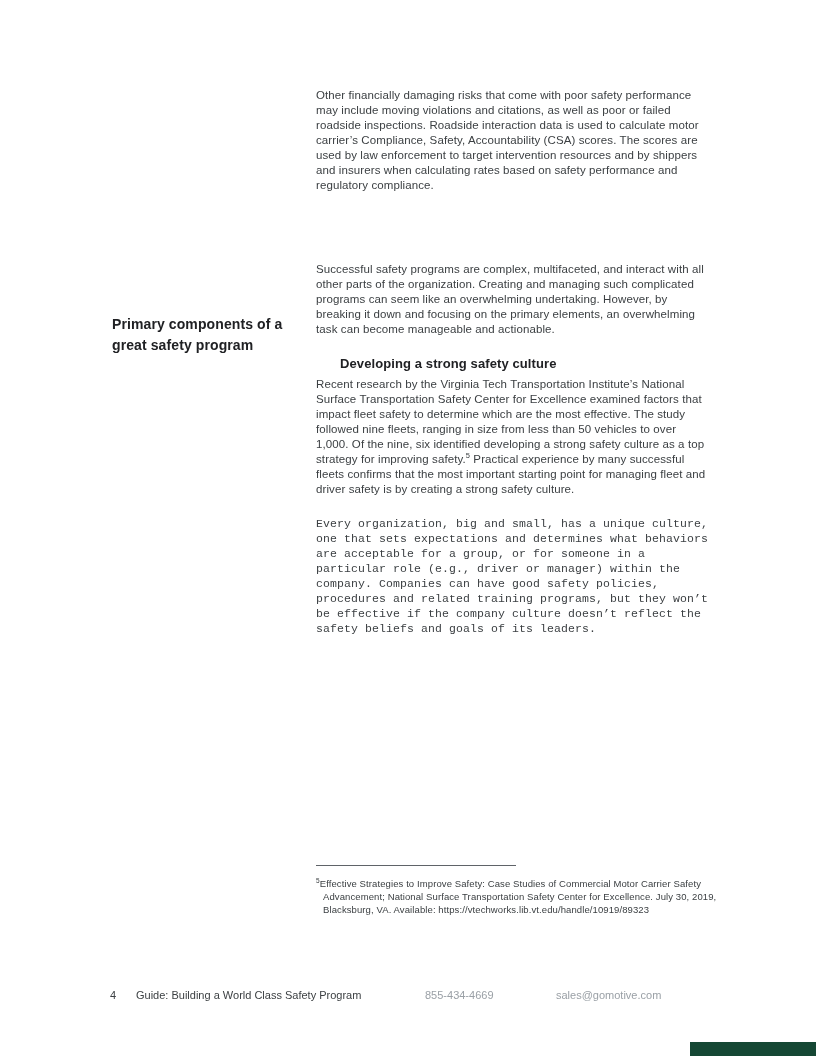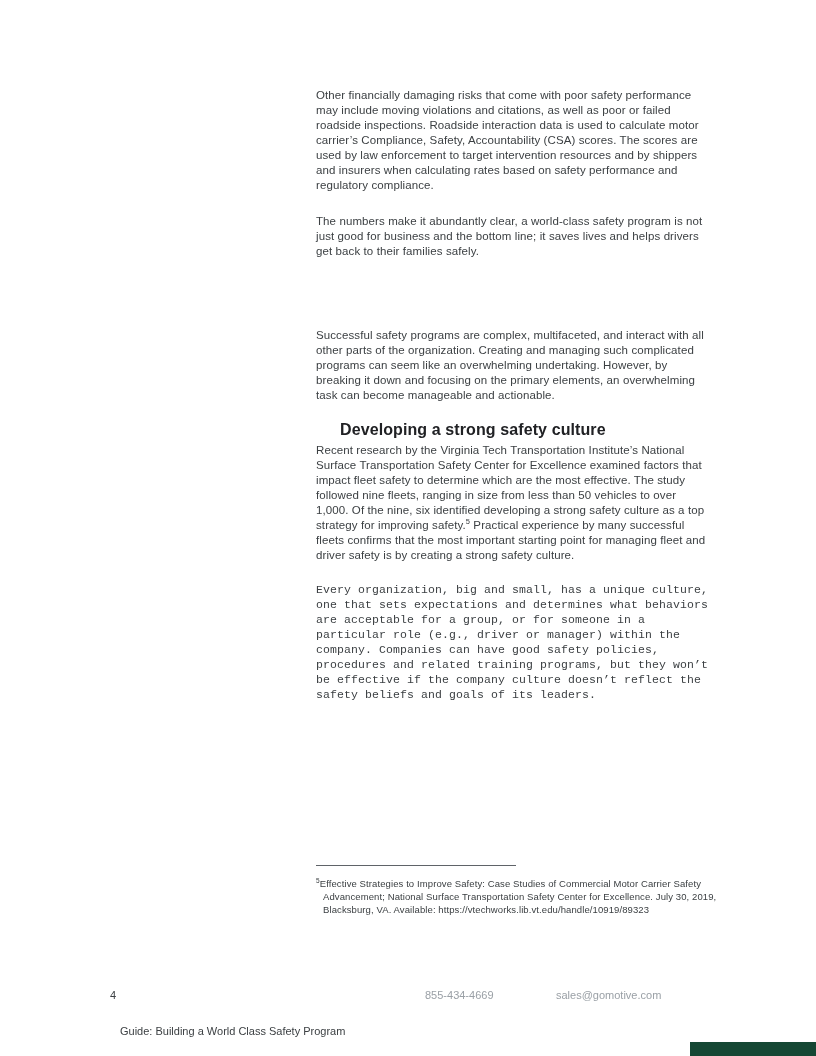--- a/index.html
+++ b/index.html
@@ -22,21 +22,21 @@
     line-height: 15px;
     letter-spacing: 0.1px;
   }
   .main-col p { margin: 0; }
   .para-2 { margin-top: 21px !important; }
   .para-lead { margin-top: 69px !important; }
   .subheading {
     margin-top: 19px !important;
     font-weight: bold;
     color: #202124;
-    font-size: 16px;
+    font-size: 13px;
     line-height: 16px;
     padding-left: 24px;
   }
   .para-research { margin-top: 5px !important; }
   .para-culture { margin-top: 19px !important; font-family: Liberation Mono, monospace; }
   sup.fn-ref {
     font-size: 7.5px;
     vertical-align: super;
     line-height: 0;
   }
@@ -76,41 +76,41 @@
     position: absolute;
     left: 0;
     top: 988px;
     width: 816px;
     height: 16px;
     font-size: 11px;
     line-height: 14px;
   }
   .footer span { position: absolute; white-space: nowrap; }
   .footer-pageno { left: 110px; color: #3c4043; }
-  .footer-title  { left: 120px; color: #3c4043; margin-top: 36px; }
+  .footer-title  { left: 136px; color: #3c4043; }
   .footer-phone  { left: 425px; color: #9aa0a6; }
   .footer-email  { left: 556px; color: #9aa0a6; text-align: right; }
   .accent-bar {
     position: absolute;
     right: 0;
     bottom: 0;
     width: 126px;
     height: 14px;
   }
 </style>
 </head>
 <body>
 
 <div class="page">
 
+  <div class="side-heading">Primary components of a great safety program</div>
 
   <div class="main-col">
     <p class="para-1">Other financially damaging risks that come with poor safety performance may include moving violations and citations, as well as poor or failed roadside inspections. Roadside interaction data is used to calculate motor carrier’s Compliance, Safety, Accountability (CSA) scores. The scores are used by law enforcement to target intervention resources and by shippers and insurers when calculating rates based on safety performance and regulatory compliance.</p>
 
-    <p class="para-2">The numbers make it abundantly clear, a world-class safety program is not just good for business and the bottom line; it saves lives and helps drivers get back to their families safely.</p>
 
     <p class="para-lead">Successful safety programs are complex, multifaceted, and interact with all other parts of the organization. Creating and managing such complicated programs can seem like an overwhelming undertaking. However, by breaking it down and focusing on the primary elements, an overwhelming task can become manageable and actionable.</p>
 
     <p class="subheading">Developing a strong safety culture</p>
 
     <p class="para-research"><span>Recent research by the Virginia Tech Transportation Institute’s National Surface Transportation Safety Center for Excellence examined factors that impact fleet safety to determine which are the most effective. The study followed nine fleets, ranging in size from less than 50 vehicles to over 1,000. Of the nine, six identified developing a strong safety culture as a top strategy for improving safety.</span><sup class="fn-ref">5</sup><span> Practical experience by many successful fleets confirms that the most important starting point for managing fleet and driver safety is by creating a strong safety culture.</span></p>
 
     <p class="para-culture">Every organization, big and small, has a unique culture, one that sets expectations and determines what behaviors are acceptable for a group, or for someone in a particular role (e.g., driver or manager) within the company. Companies can have good safety policies, procedures and related training programs, but they won’t be effective if the company culture doesn’t reflect the safety beliefs and goals of its leaders.</p>
   </div>
 

